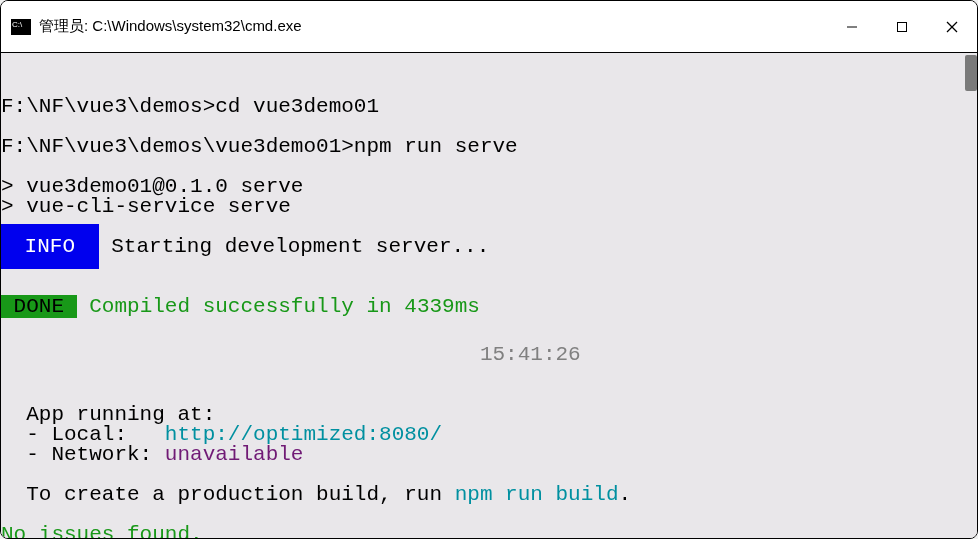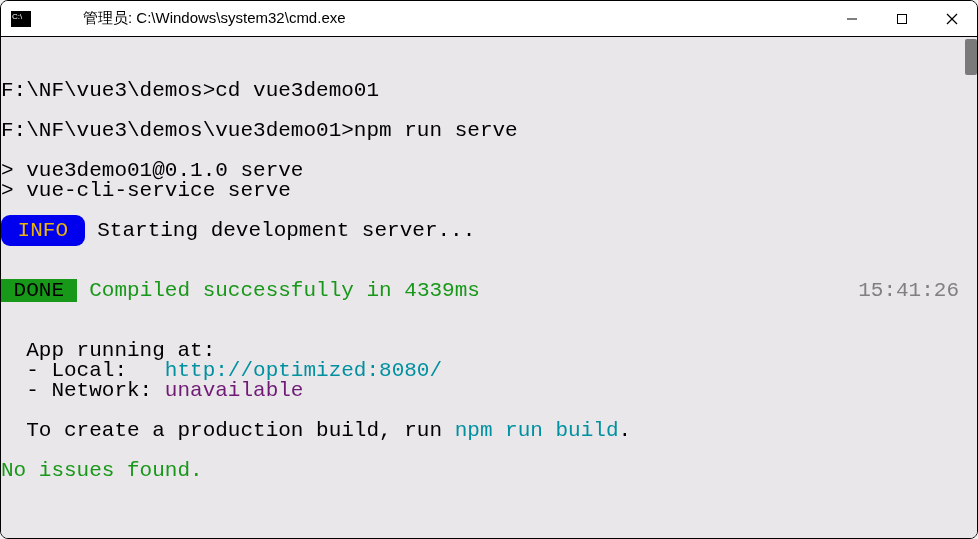--- a/index.html
+++ b/index.html
@@ -19,27 +19,26 @@
       width: 978px;
       height: 539px;
       background: #ffffff;
       border: 1px solid #000000;
       border-radius: 8px;
       overflow: hidden;
       display: flex;
       flex-direction: column;
     }
     .titlebar {
-      height: 36px;
+      height: 52px;
       background: #ffffff;
       display: flex;
       align-items: center;
       border-bottom: 1px solid #000000;
       flex-shrink: 0;
-      gap: 44px;
     }
     .title-icon {
       width: 20px;
       height: 16px;
       margin-left: 10px;
       background: #000000;
       display: flex;
       align-items: center;
       justify-content: center;
       position: relative;
@@ -100,45 +99,44 @@
     .line {
       white-space: pre;
       min-height: 20px;
     }
     .blank {
       height: 20px;
     }
     .info-badge {
       display: inline;
       background: #0000ee;
-      color: #eab308;
-      padding: 4px;
-      border-radius: 9px;
+      color: #ffffff;
+      padding: 11px;
     }
     .done-badge {
       display: inline;
       background: #189818;
       color: #000000;
       padding: 0;
     }
     .green {
       color: #189818;
     }
     .cyan {
       color: #0090a0;
     }
     .gray {
       color: #701a75;
     }
     .done-time {
       color: #808080;
+      margin-top: 48px;
     }
     .done-row {
       display: flex;
-      justify-content: space-between;
       padding-right: 18px;
     }
   </style>
 </head>
 <body>
 
 <div class="window">
   <div class="titlebar">
     <div class="title-icon"></div>
     <div class="title-text">管理员:  C:\Windows\system32\cmd.exe</div>

